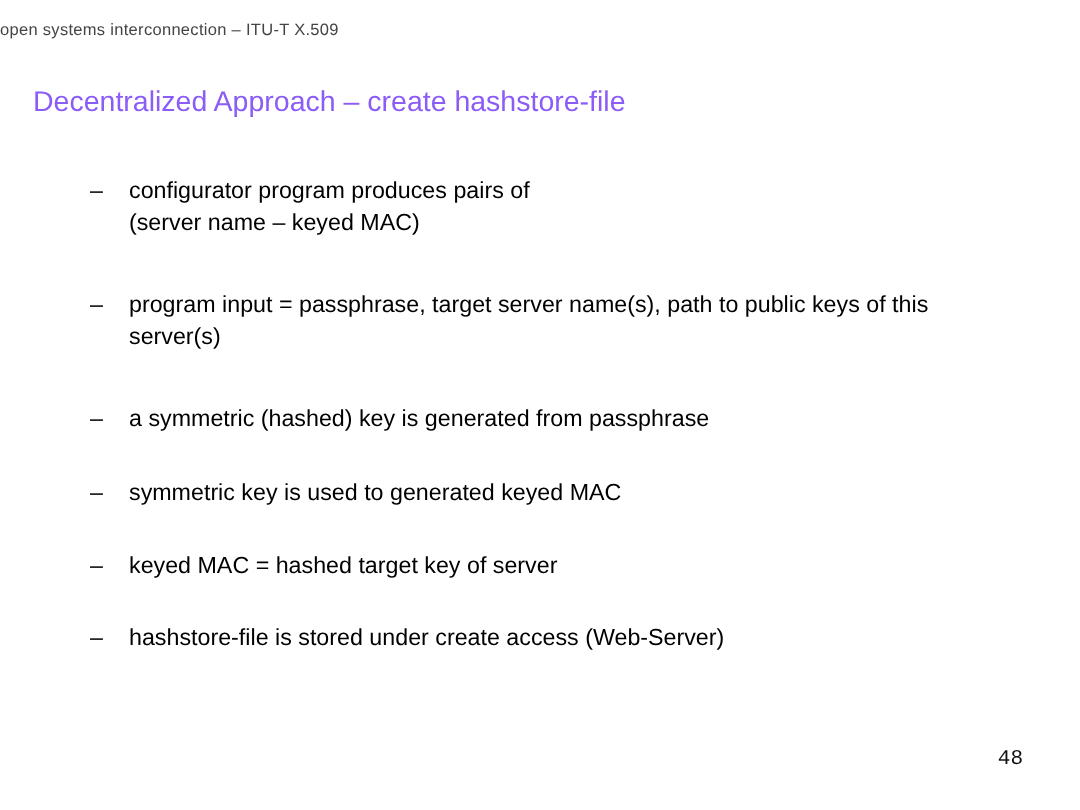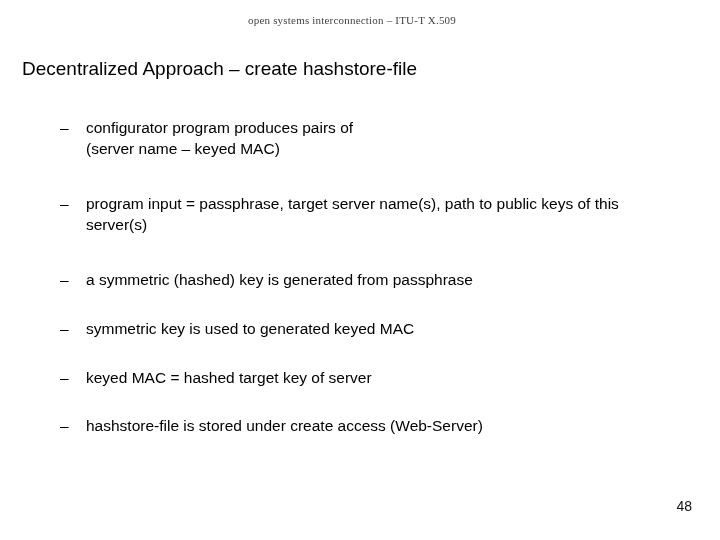--- a/index.html
+++ b/index.html
@@ -11,32 +11,30 @@
     font-family: "Trebuchet MS", "Lucida Sans", Arial, sans-serif;
     color: #222;
     overflow: hidden;
     position: relative;
   }
   .header {
     position: absolute;
     top: 14px;
     left: 0;
     right: 16px;
-    text-align: center;
     font-size: 11px;
     color: #444;
     letter-spacing: 0.2px;
-    font-family: Liberation Serif, serif;
   }
   .title {
     position: absolute;
     top: 58px;
     left: 22px;
     font-size: 19px;
-    color: #000000;
+    color: #8b5cf6;
     font-weight: 400;
   }
   .list {
     position: absolute;
     top: 118px;
     left: 60px;
     right: 50px;
   }
   .item {
     display: flex;
@@ -54,24 +52,25 @@
     flex: 1 1 auto;
   }
   .gap-0 { margin-bottom: 34px; }
   .gap-1 { margin-bottom: 34px; }
   .gap-2 { margin-bottom: 28px; }
   .gap-3 { margin-bottom: 28px; }
   .gap-4 { margin-bottom: 28px; }
   .gap-5 { margin-bottom: 0; }
   .pagenum {
     position: absolute;
-    right: 28px;
+    right: 38px;
     bottom: 26px;
     font-size: 14px;
     color: #111;
+    font-family: Liberation Mono, monospace;
   }
 </style>
 </head>
 <body>
 
 <div class="header">open systems interconnection – ITU-T X.509</div>
 
 <div class="title">Decentralized Approach – create hashstore-file</div>
 
 <div class="list">

